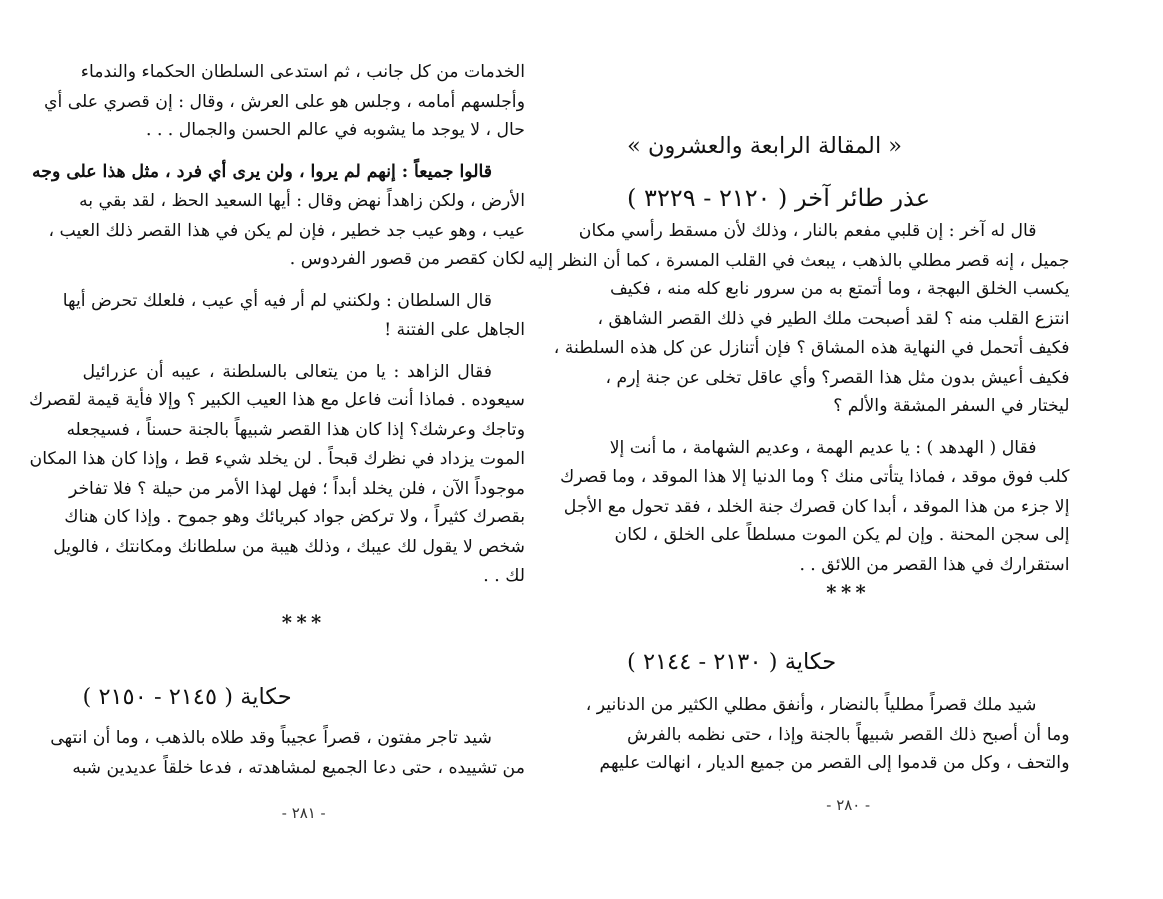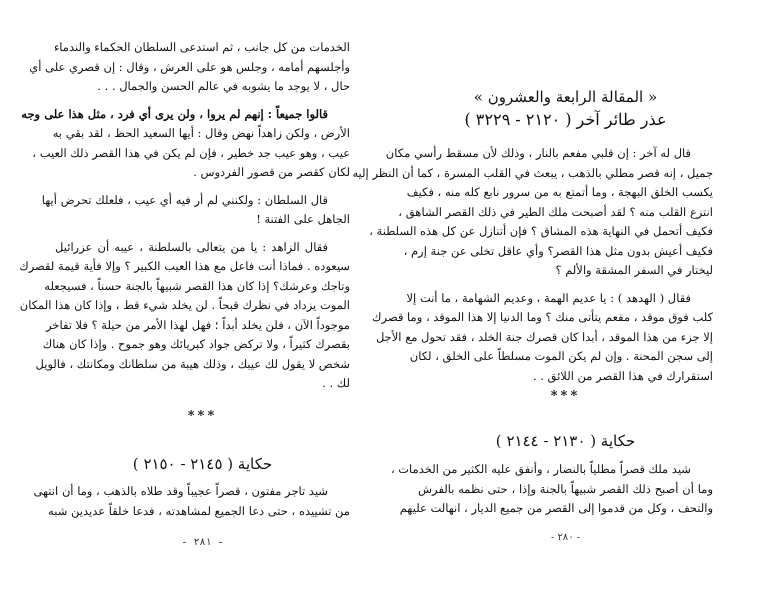--- a/index.html
+++ b/index.html
@@ -21,21 +21,21 @@
     .page-left .col  { left: 55px;  width: 295px; }
     .page-right .col { left: 18px;  width: 295px; }
     .para { margin: 0 0 8px 0; }
     .line { display: block; white-space: nowrap; text-align: justify; text-align-last: justify; }
     .line.last { text-align-last: right; }
     .stars {
       position: absolute; text-align: center; font-size: 13px; font-weight: bold;
       letter-spacing: 3px; direction: ltr;
     }
     .heading {
-      position: absolute; text-align: center; direction: rtl; font-size: 15px;
+      position: absolute; text-align: left; direction: rtl; font-size: 15px;
     }
     .heading.sub { font-size: 16px; }
     .folio {
       position: absolute; text-align: center; font-size: 10px; color: #333;
       direction: rtl;
     }
   </style>
 </head>
 <body>
 
@@ -72,52 +72,52 @@
 
   <div class="heading" style="top:455px; left:55px; width:295px;">حكاية ( ٢١٤٥ - ٢١٥٠ )</div>
 
   <div class="col" style="top:482px;">
     <p class="para">
       <span class="line" style="padding-right:22px;">شيد تاجر مفتون ، قصراً عجيباً وقد طلاه بالذهب ، وما أن انتهى</span>
       <span class="line">من تشييده ، حتى دعا الجميع لمشاهدته ، فدعا خلقاً عديدين شبه</span>
     </p>
   </div>
 
-  <div class="folio" style="top:536px; left:55px; width:295px;font-family:Liberation Mono, monospace;">- ٢٨١ -</div>
+  <div class="folio" style="top:536px; left:55px; width:295px;">- ٢٨١ -</div>
 </div>
 
 <div class="page page-right">
   <div class="heading" style="top:88px; left:18px; width:295px;">« المقالة الرابعة والعشرون »</div>
-  <div class="heading sub" style="top:110px; left:18px; width:295px;">عذر طائر آخر ( ٢١٢٠ - ٣٢٢٩ )</div>
+  <div class="heading sub" style="top:122px; left:18px; width:295px;">عذر طائر آخر ( ٢١٢٠ - ٣٢٢٩ )</div>
 
   <div class="col" style="top:144px;">
     <p class="para">
       <span class="line" style="padding-right:22px;">قال له آخر : إن قلبي مفعم بالنار ، وذلك لأن مسقط رأسي مكان</span>
       <span class="line">جميل ، إنه قصر مطلي بالذهب ، يبعث في القلب المسرة ، كما أن النظر إليه</span>
       <span class="line">يكسب الخلق البهجة ، وما أتمتع به من سرور نابع كله منه ، فكيف</span>
       <span class="line">انتزع القلب منه ؟ لقد أصبحت ملك الطير في ذلك القصر الشاهق ،</span>
       <span class="line">فكيف أتحمل في النهاية هذه المشاق ؟ فإن أتنازل عن كل هذه السلطنة ،</span>
       <span class="line">فكيف أعيش بدون مثل هذا القصر؟ وأي عاقل تخلى عن جنة إرم ،</span>
       <span class="line last">ليختار في السفر المشقة والألم ؟</span>
     </p>
     <p class="para">
       <span class="line" style="padding-right:22px;">فقال ( الهدهد ) : يا عديم الهمة ، وعديم الشهامة ، ما أنت إلا</span>
-      <span class="line">كلب فوق موقد ، مفعم يتأتى منك ؟ وما الدنيا إلا هذا الموقد ، وما قصرك</span>
+      <span class="line">كلب فوق موقد ، فماذا يتأتى منك ؟ وما الدنيا إلا هذا الموقد ، وما قصرك</span>
       <span class="line">إلا جزء من هذا الموقد ، أبدا كان قصرك جنة الخلد ، فقد تحول مع الأجل</span>
       <span class="line">إلى سجن المحنة . وإن لم يكن الموت مسلطاً على الخلق ، لكان</span>
       <span class="line last">استقرارك في هذا القصر من اللائق . .</span>
     </p>
   </div>
 
   <div class="stars" style="top:388px; left:18px; width:295px;">***</div>
 
   <div class="heading" style="top:432px; left:18px; width:295px;">حكاية ( ٢١٣٠ - ٢١٤٤ )</div>
 
   <div class="col" style="top:460px;">
     <p class="para">
-      <span class="line" style="padding-right:22px;">شيد ملك قصراً مطلياً بالنضار ، وأنفق عليه الكثير من الخدمات ،</span>
+      <span class="line" style="padding-right:22px;">شيد ملك قصراً مطلياً بالنضار ، وأنفق مطلي الكثير من الدنانير ،</span>
       <span class="line">وما أن أصبح ذلك القصر شبيهاً بالجنة وإذا ، حتى نظمه بالفرش</span>
       <span class="line">والتحف ، وكل من قدموا إلى القصر من جميع الديار ، انهالت عليهم</span>
     </p>
   </div>
 
   <div class="folio" style="top:531px; left:18px; width:295px;">- ٢٨٠ -</div>
 </div>
 
 </body></html>

